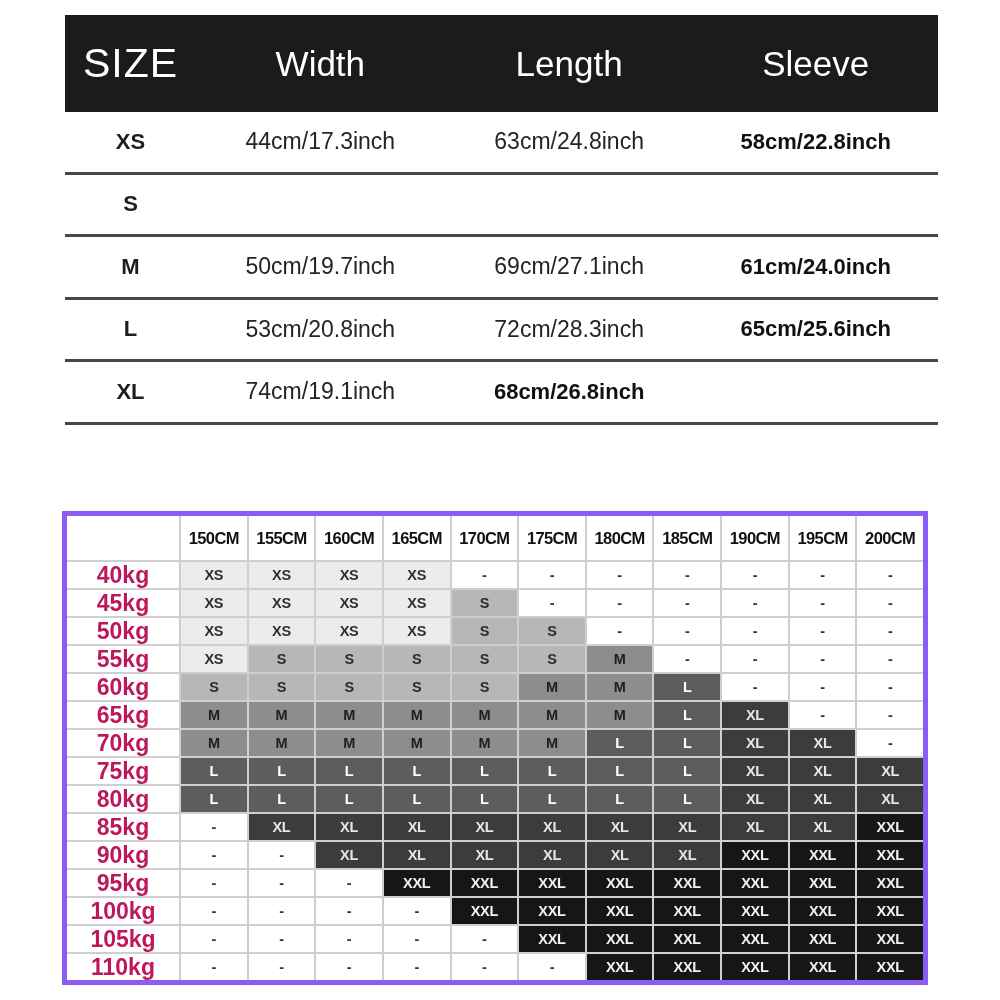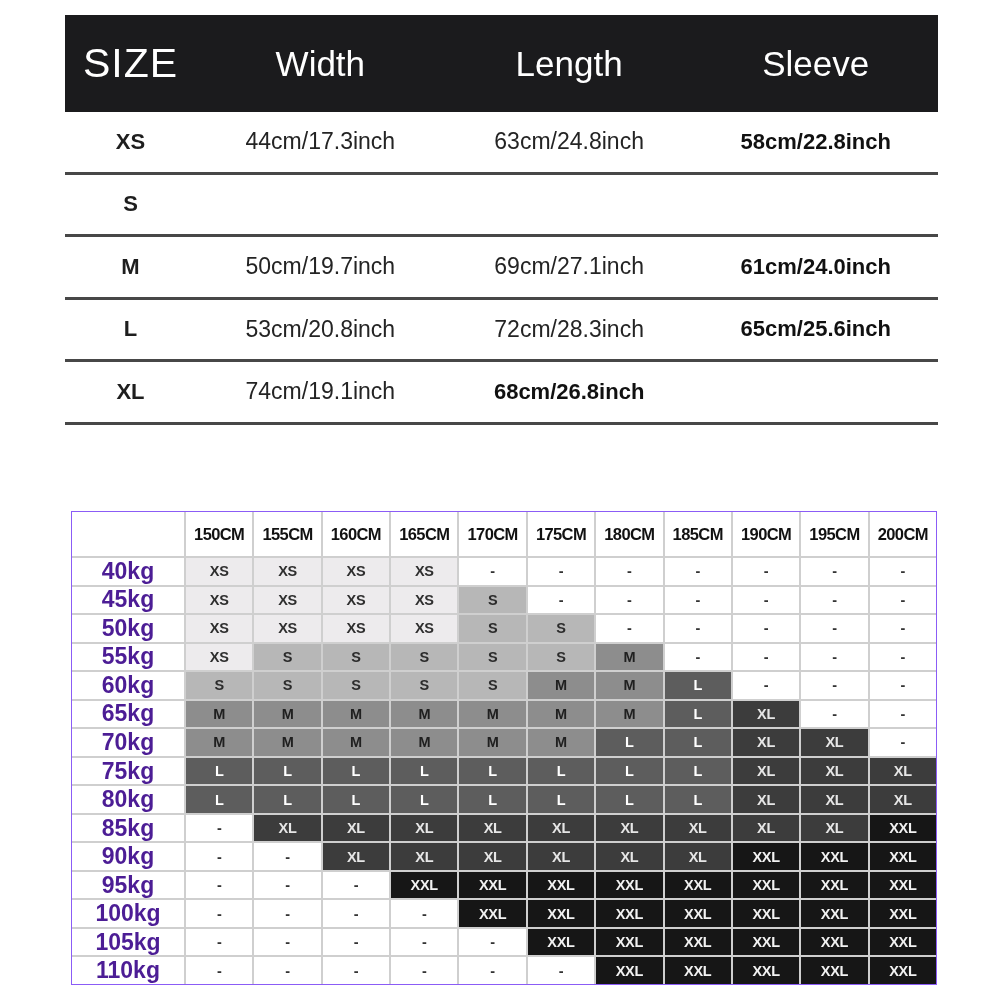--- a/index.html
+++ b/index.html
@@ -24,32 +24,32 @@
     height:59.5px; align-items:center;
     border-bottom:3px solid #474747;
   }
   .size-row > div { text-align:center; }
   .size-row .c0 { font-weight:bold; font-size:22px; }
   .size-row .c1, .size-row .c2 { font-size:23px; color:#242424; }
   .size-row .c3 { font-weight:bold; font-size:22px; color:#111; }
 
   
   .fit-matrix {
-    position:absolute; left:71px; top:511px; width:866px; height:474px;
+    position:absolute; left:62px; top:511px; width:866px; height:474px;
     display:grid; grid-template-columns:112px repeat(11, 1fr);
     grid-template-rows:44px repeat(15, 1fr);
-    gap:2px; background:#cfcfcf; border:1px solid #8b5cf6;
+    gap:2px; background:#cfcfcf; border:5px solid #8b5cf6;
     box-sizing:border-box;
   }
   .fit-matrix > div {
     display:flex; align-items:center; justify-content:center;
     background:#ffffff; overflow:hidden;
   }
   .mh { font-weight:bold; font-size:16.5px; letter-spacing:-0.6px; color:#111; }
-  .mw { font-weight:bold; font-size:23px; color:#4c1d95; }
+  .mw { font-weight:bold; font-size:23px; color:#be185d; }
   .mc { font-weight:bold; font-size:14.5px; letter-spacing:-0.3px; }
 </style>
 </head>
 <body>
 
 <div class="size-table">
   <div class="size-header">
     <div class="h0">SIZE</div>
     <div class="h1">Width</div>
     <div class="h2">Length</div>

